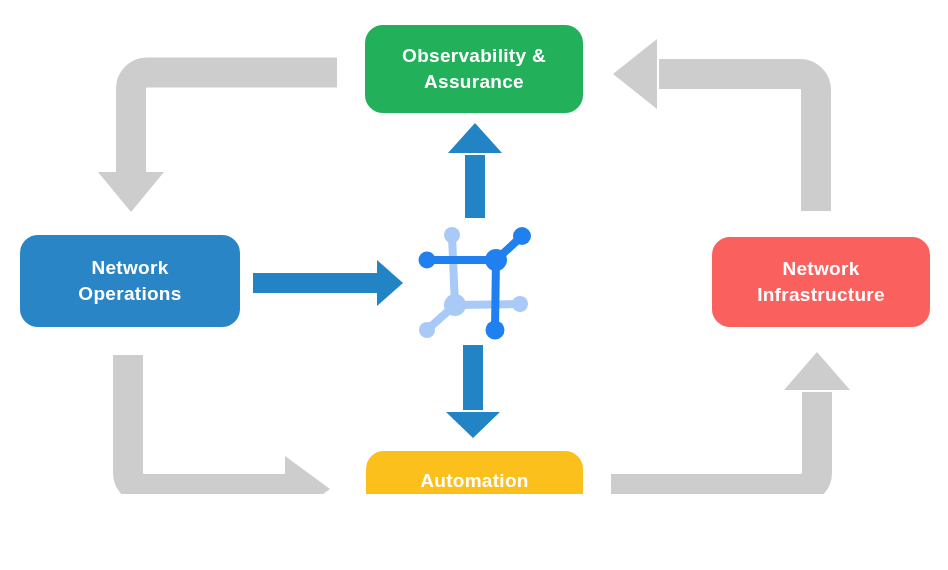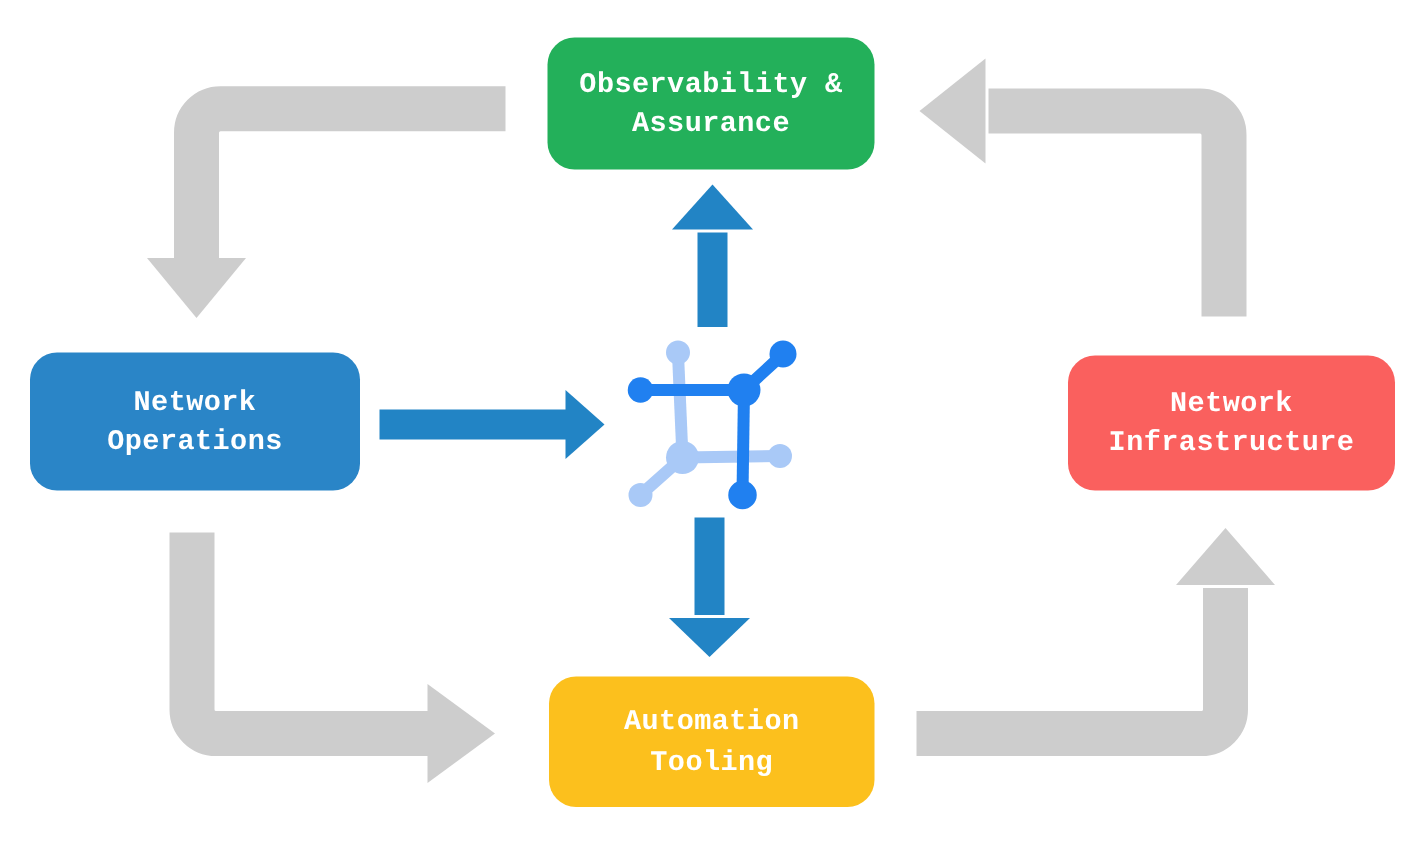--- a/index.html
+++ b/index.html
@@ -1,21 +1,21 @@
 <!DOCTYPE html>
 <html style="--background: #ffffff; --text: #ffffff; --node_green: #23b05a; --node_blue: #2a85c7; --node_red: #fa605e; --node_yellow: #fcc01d; --arrow_gray: #cdcdcd; --arrow_blue: #2284c5; --icon_dark: #2080f0; --icon_light: #a9c9f7;"><head>
 <meta charset="utf-8">
 <style>
   html, body { margin: 0; padding: 0; background: #ffffff; }
   .stage {
     position: relative;
     width: 948px;
-    height: 570px;
+    height: 494px;
     background: var(--background, #ffffff);
-    font-family: Liberation Mono, monospace;
+    font-family: Liberation Sans, sans-serif;
     overflow: hidden;
     border-radius: 29px;
   }
   .layer {
     position: absolute;
     left: 0; top: 0;
   }
   
   .node {
     position: absolute;

